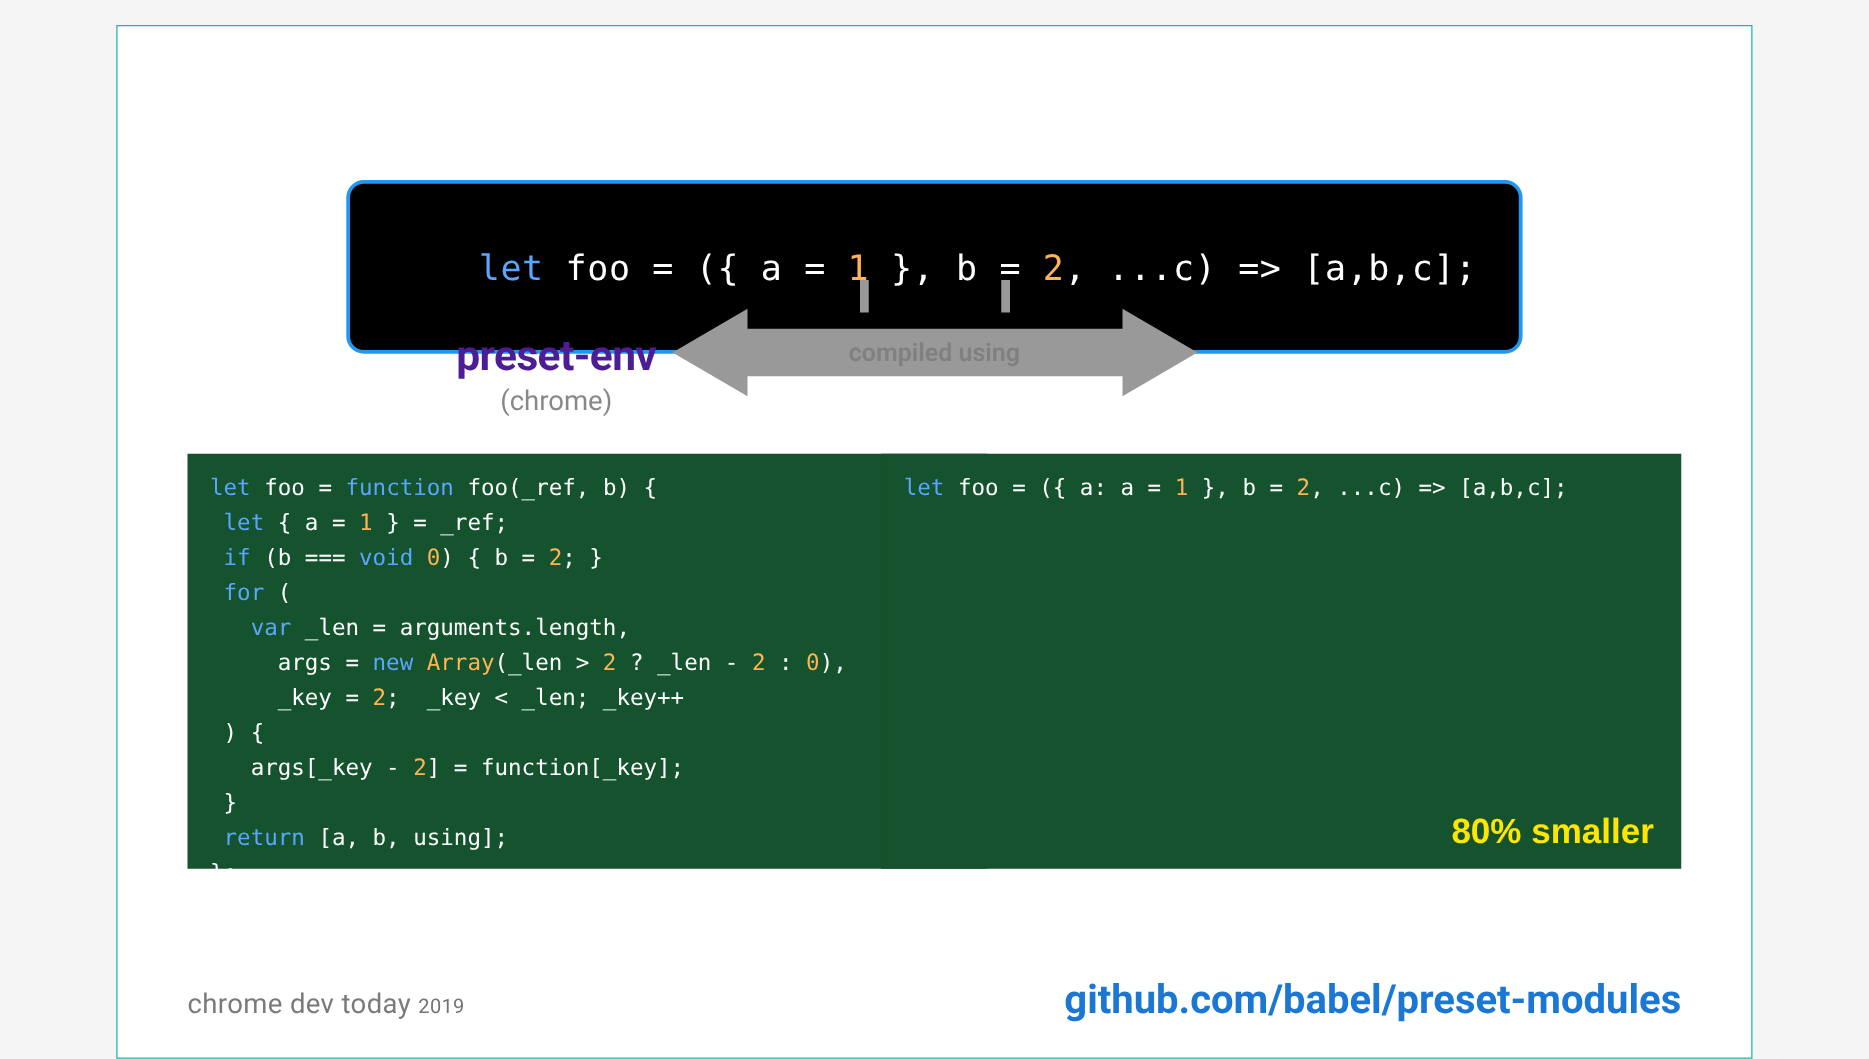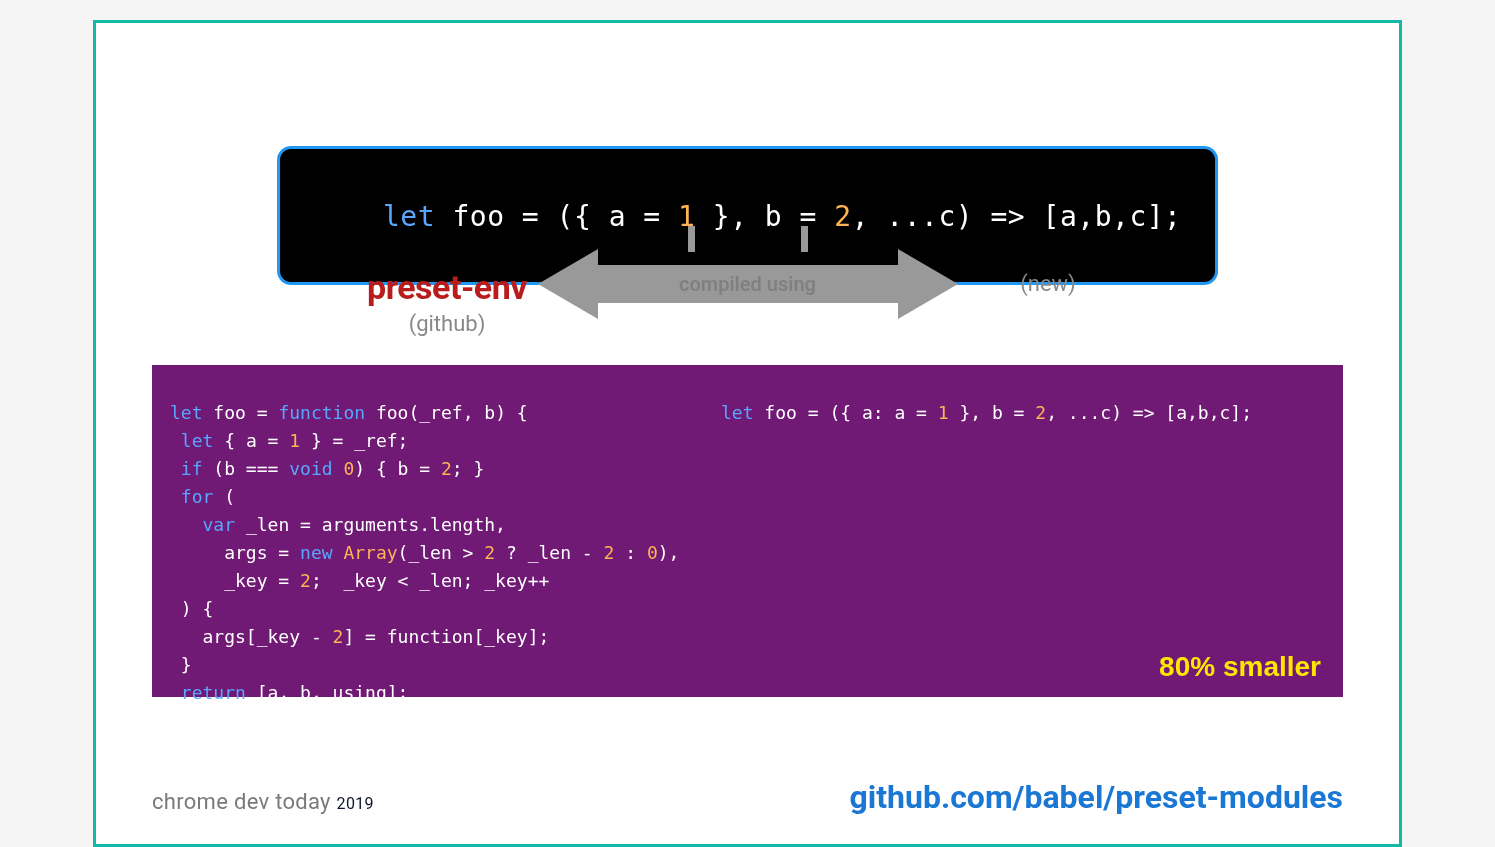--- a/index.html
+++ b/index.html
@@ -9,21 +9,21 @@
     font-family: -apple-system, "Segoe UI", Roboto, "Helvetica Neue", Arial, sans-serif;
     display: flex;
     align-items: center;
     justify-content: center;
   }
   .slide {
     width: 1309px;
     height: 827px;
     background: #fff;
     position: relative;
-    border: 3px solid #14b8a6;
+    border: 1px solid #14b8a6;
     margin-top: 20px;
   }
 
   
   .src-box {
     position: absolute;
     top: 123px;
     left: 50%;
     transform: translateX(-50%);
     background: #000;
@@ -81,41 +81,41 @@
     position: absolute;
     top: 244px;
     width: 590px;
     text-align: center;
   }
   .colhead.left  { left: 56px; }
   .colhead.right { right: 56px; }
   .colhead h2 {
     font-size: 34px;
     font-weight: 700;
-    color: #b91c1c;
+    color: #4c1d95;
     letter-spacing: -0.5px;
   }
   .colhead .sub {
     font-size: 22px;
     color: #888;
     margin-top: 4px;
   }
 
   
   .pane {
     position: absolute;
     top: 342px;
     width: 640px;
     height: 332px;
-    background: #701a75;
+    background: #14532d;
     color: #fff;
     font-family: "Menlo","Consolas",monospace;
     font-size: 18px;
     line-height: 28px;
-    padding: 34px 18px;
+    padding: 14px 18px;
     white-space: pre;
   }
   .pane.left  { left: 56px; }
   .pane.right { right: 56px; }
 
   
   .badge {
     position: absolute;
     right: 22px;
     bottom: 16px;
@@ -127,21 +127,21 @@
 
   
   .footer-l {
     position: absolute;
     left: 56px;
     bottom: 30px;
     color: #7a7a7a;
     font-size: 22px;
     letter-spacing: 0.3px;
   }
-  .footer-l .yr { font-size: 16px; color: #0f172a; }
+  .footer-l .yr { font-size: 16px; color: #737373; }
   .footer-r {
     position: absolute;
     right: 56px;
     bottom: 28px;
     color: #1a77d4;
     font-size: 32px;
     font-weight: 700;
   }
 
   
@@ -165,25 +165,24 @@
 
   <div class="darrow">
     <svg viewBox="0 0 420 78">
       <polygon points="0,39 60,4 60,20 360,20 360,4 420,39 360,74 360,58 60,58 60,74" fill="#999"></polygon>
     </svg>
     <div class="lbl">compiled using</div>
   </div>
 
   <div class="colhead left">
     <h2>preset-env</h2>
-    <div class="sub">(github)</div>
+    <div class="sub">(chrome)</div>
   </div>
 
   <div class="colhead right">
-    <div class="sub">(new)</div>
   </div>
 
   <div class="pane left"><span><span class="kw">let </span><span>foo = </span><span class="kw">function </span><span>foo(_ref, b) {
 </span><span> </span><span class="kw">let </span><span>{ a = </span><span class="num">1</span><span> } = _ref;
 </span><span> </span><span class="kw">if </span><span>(b === </span><span class="kw">void </span><span class="num">0</span><span>) { b = </span><span class="num">2</span><span>; }
 </span><span> </span><span class="kw">for </span><span>(
 </span><span>   </span><span class="kw">var </span><span>_len = arguments.length,
 </span><span>     args = </span><span class="kw">new </span><span class="fn">Array</span><span>(_len &gt; </span><span class="num">2</span><span> ? _len - </span><span class="num">2</span><span> : </span><span class="num">0</span><span>),
 </span><span>     _key = </span><span class="num">2</span><span>;  _key &lt; _len; _key++
 </span><span> ) {

